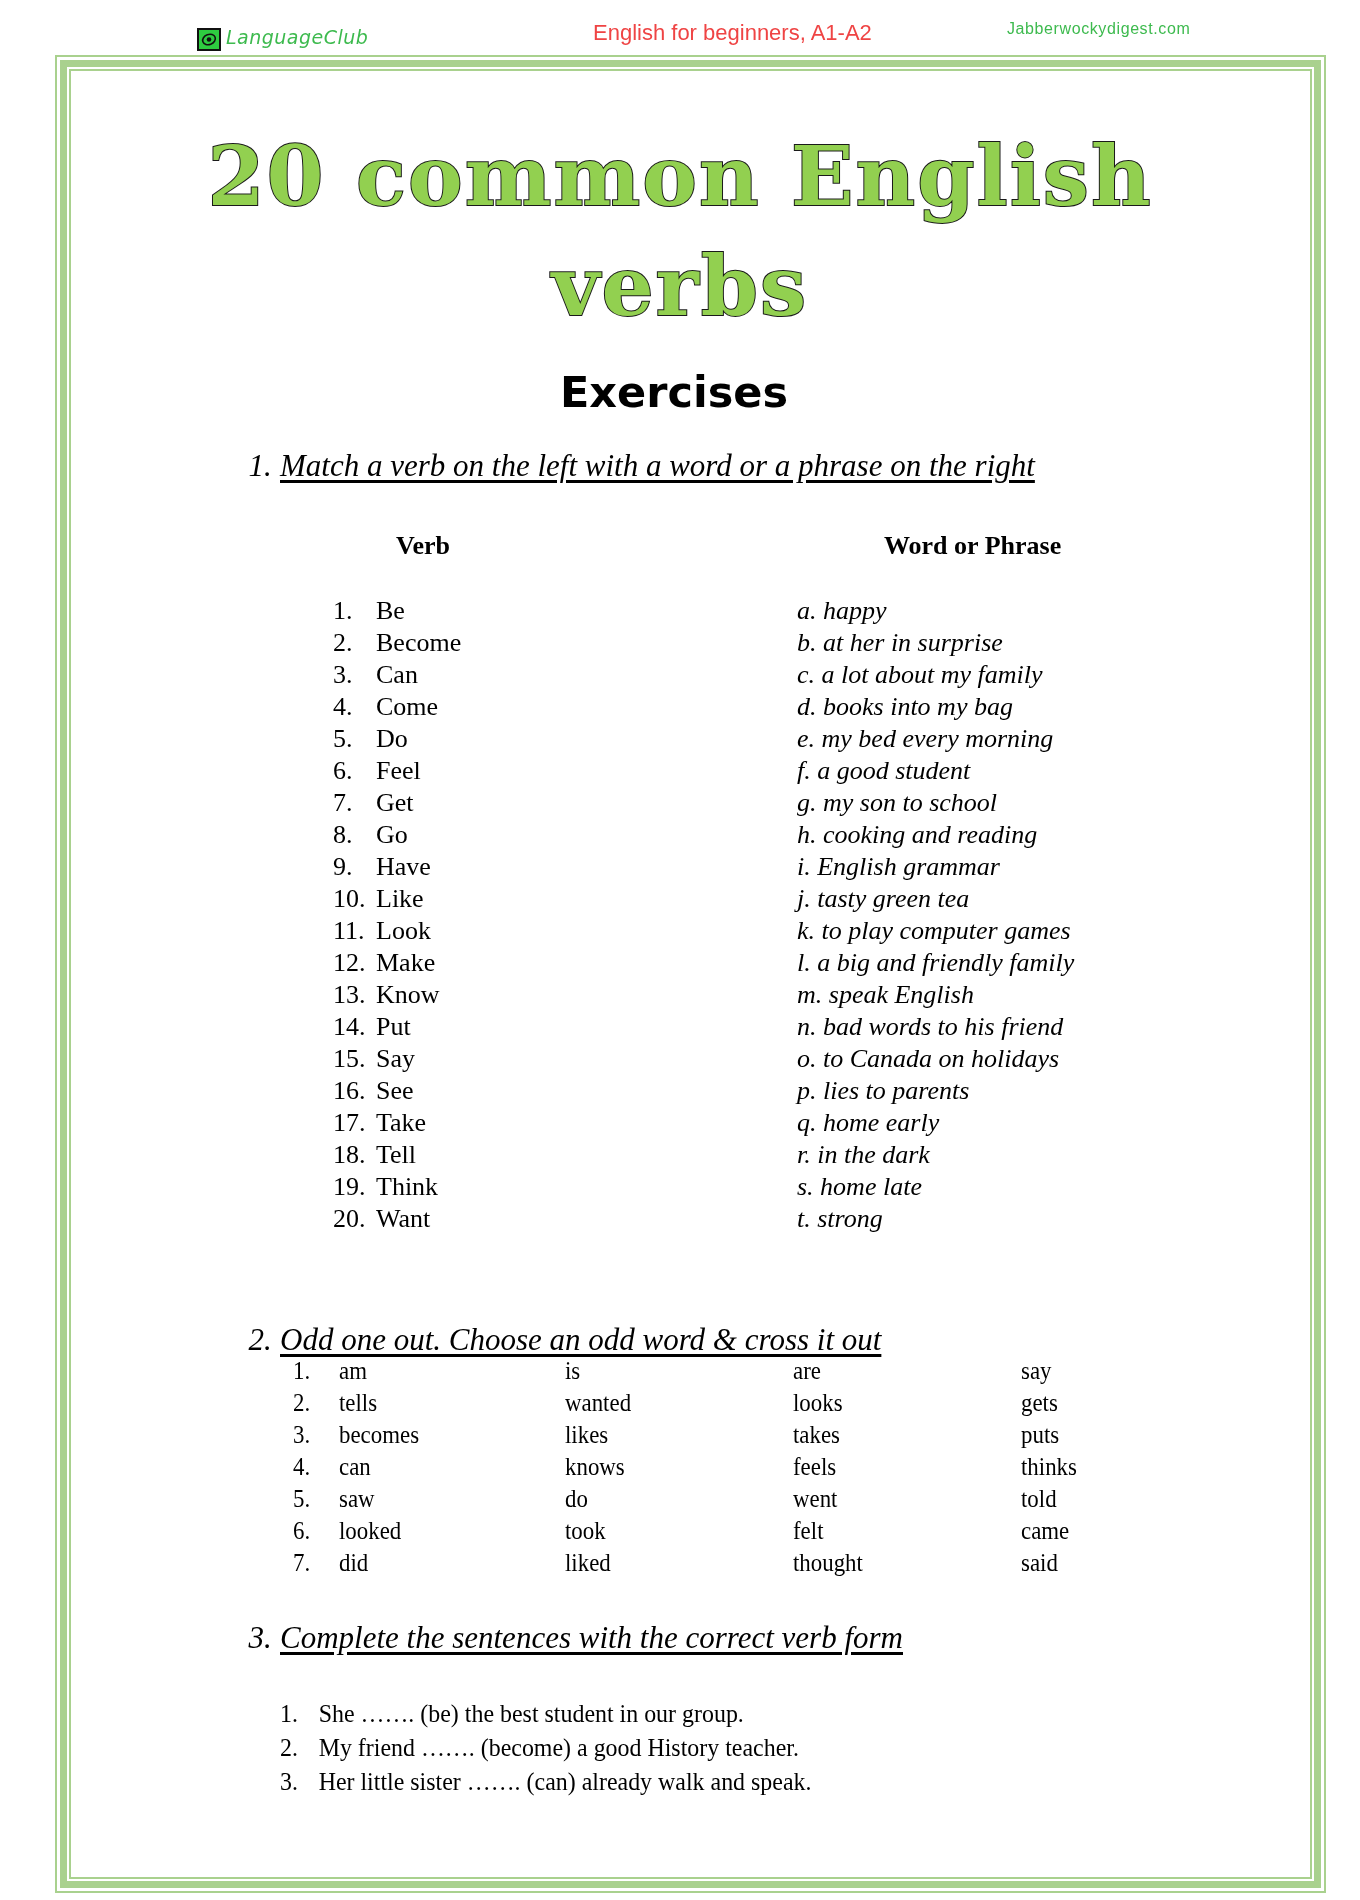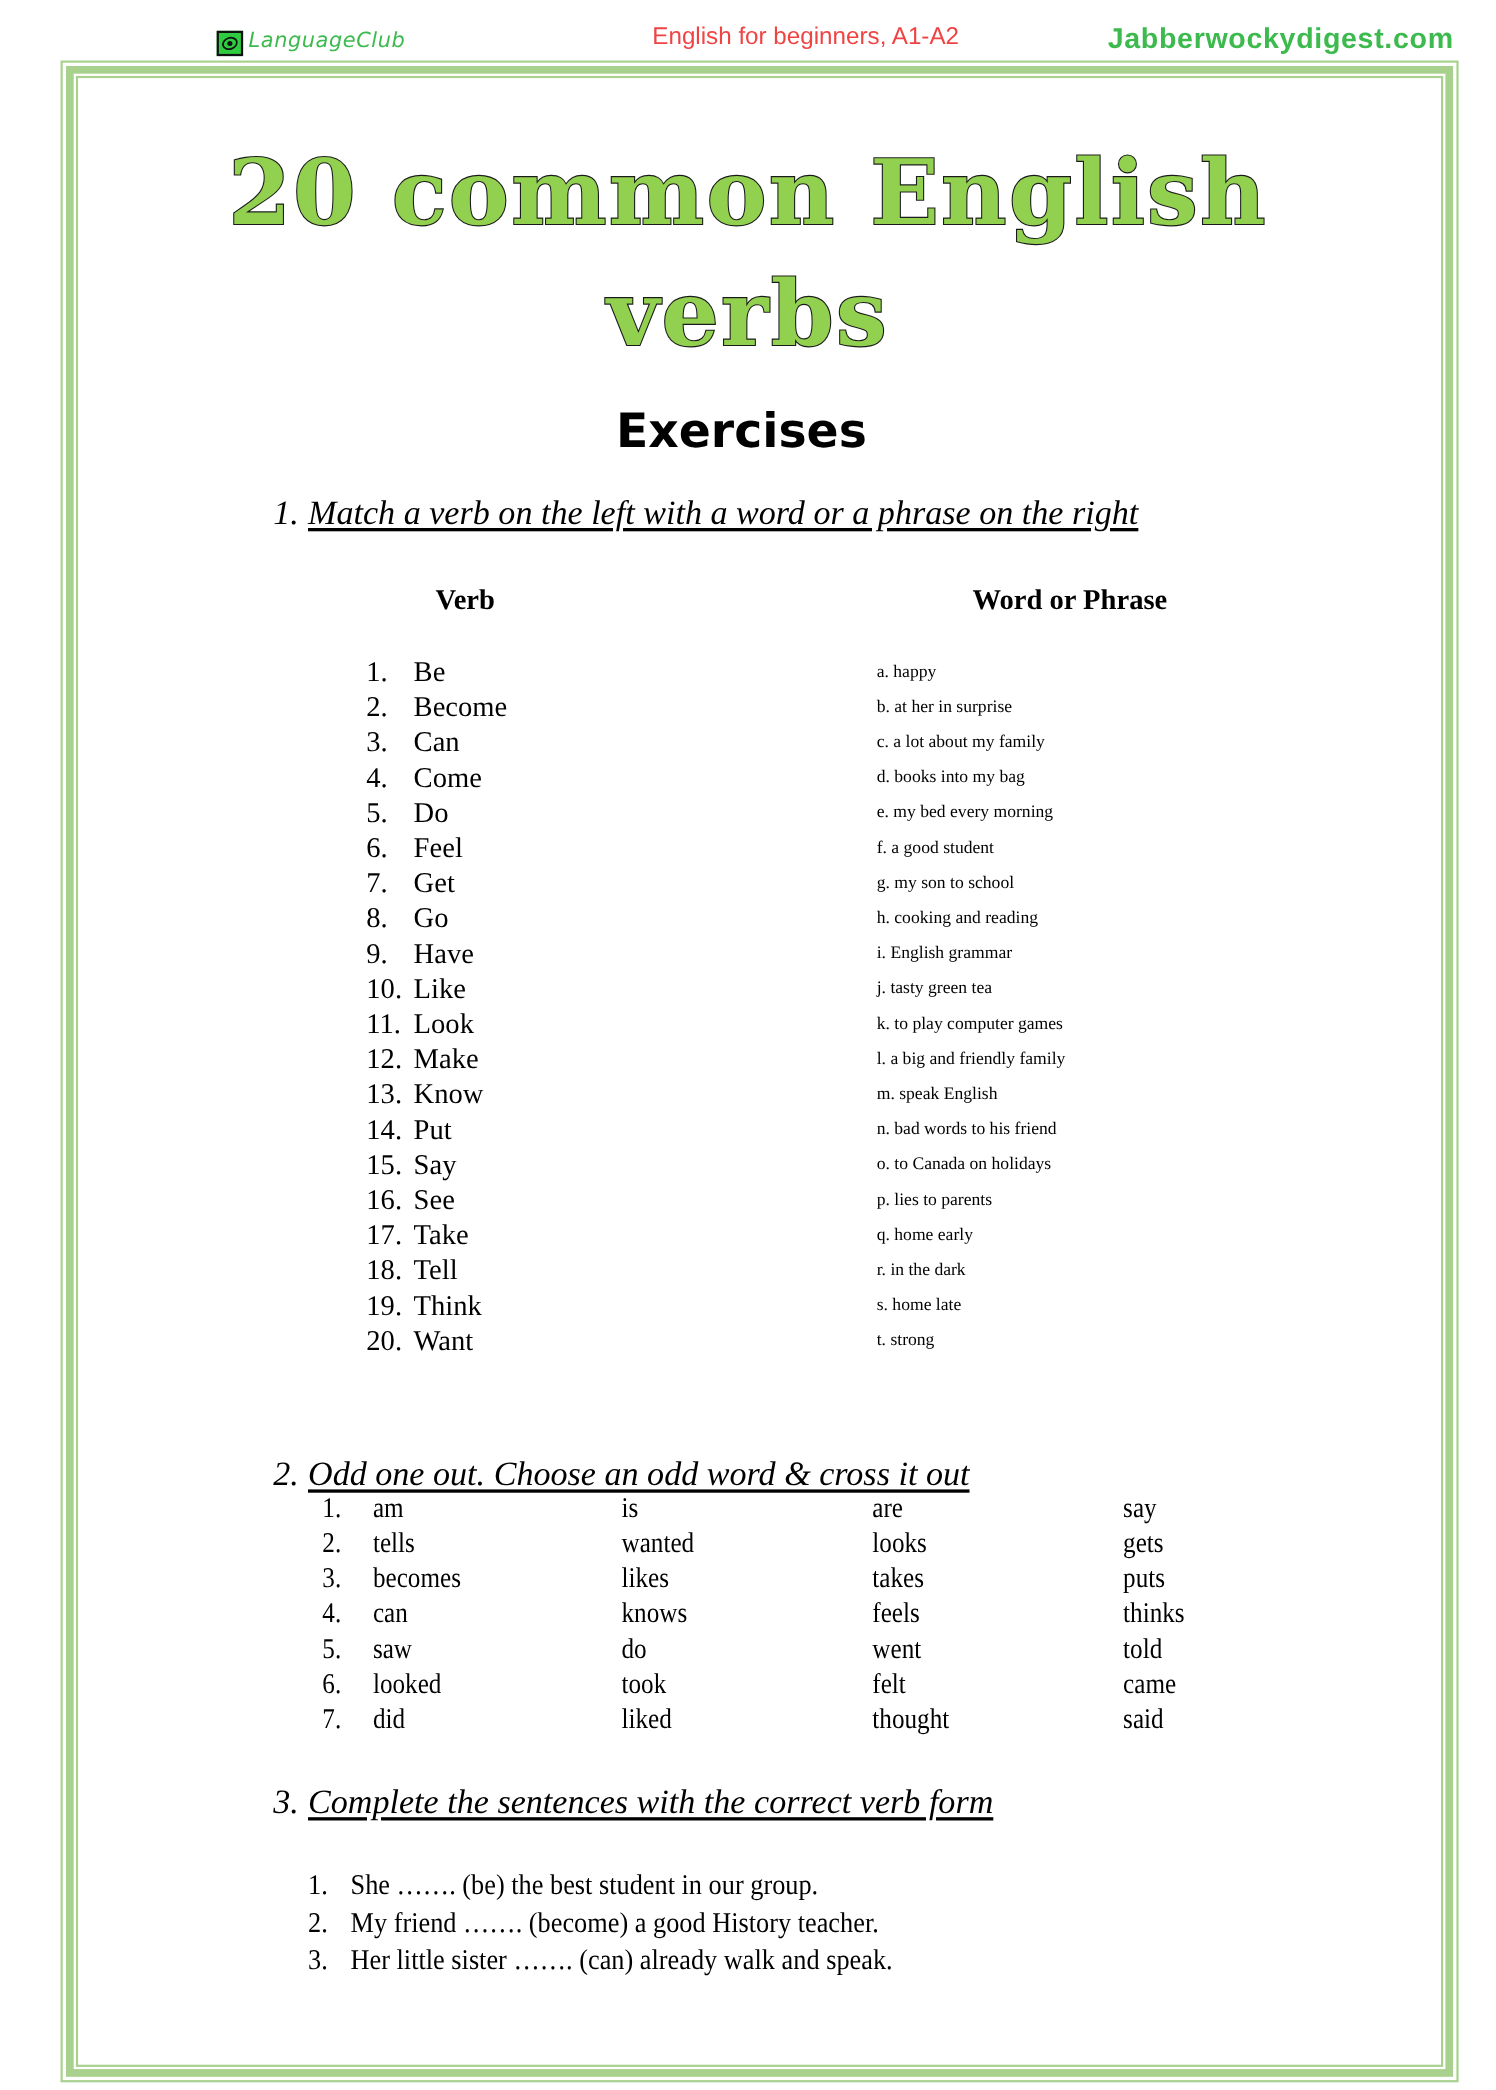--- a/index.html
+++ b/index.html
@@ -4,21 +4,21 @@
 <style>
   html, body { margin: 0; padding: 0; background: #ffffff; }
   body { width: 1360px; height: 1900px; position: relative; overflow: hidden; font-family: "Liberation Serif", serif; color: #000; }
 
   
   .hdr { position: absolute; left: 0; top: 0; width: 1360px; height: 55px; }
   .logo-box { position: absolute; left: 197px; top: 28px; width: 24px; height: 23px; background: #2ecc40; border: 2px solid #111; box-sizing: border-box; }
   .logo-box svg { position: absolute; left: 2px; top: 2px; }
   .logo-text { position: absolute; left: 226px; top: 26px; font-family: "DejaVu Sans", sans-serif; font-style: italic; font-size: 19px; color: #3dba4e; letter-spacing: 0.5px; }
   .hdr-center { position: absolute; left: 593px; top: 20px; font-family: "Liberation Sans", sans-serif; font-size: 22px; color: #ef4444; }
-  .hdr-right { position: absolute; left: 1007px; top: 20px; font-family: "Liberation Sans", sans-serif; font-size: 26px; color: #3dba4e; letter-spacing: 0.6px; font-weight: bold; }
+  .hdr-right { position: absolute; left: 1007px; top: 20px; font-family: "Liberation Sans", sans-serif; font-size: 16px; color: #3dba4e; letter-spacing: 0.6px; }
 
   
   .frame-outer { position: absolute; left: 55px; top: 55px; width: 1271px; height: 1838px; border: 2px solid #a9d18e; box-sizing: border-box; }
   .frame-band { position: absolute; left: 60px; top: 60px; width: 1261px; height: 1828px; border: 7px solid #a9d18e; box-sizing: border-box; }
   .frame-inner { position: absolute; left: 69px; top: 69px; width: 1243px; height: 1810px; border: 2px solid #a9d18e; box-sizing: border-box; }
 
   
   .title { position: absolute; left: 0; width: 1360px; text-align: center; font-family: "DejaVu Serif", serif; font-weight: bold; color: #92d050; -webkit-text-stroke: 2px #1a1a1a; paint-order: stroke fill; letter-spacing: 2px; }
   .title.l1 { top: 128px; font-size: 82px; }
   .title.l2 { top: 238px; font-size: 82px; }
@@ -28,21 +28,21 @@
   
   .sec-h { position: absolute; font-family: "Liberation Serif", serif; font-style: italic; font-size: 31px; text-align: center; }
   .sec-h .num { display: inline-block; width: 40px; }
   .sec-h .txt { text-decoration: underline; text-underline-offset: 4px; }
 
   
   .col-h { position: absolute; top: 531px; font-family: "Liberation Serif", serif; font-weight: bold; font-size: 26px; }
   .verbs { position: absolute; left: 333px; top: 595px; font-size: 26px; line-height: 32px; }
   .verbs .row { white-space: nowrap; height: 32px; }
   .verbs .n { display: inline-block; width: 43px; }
-  .phrases { position: absolute; left: 797px; top: 595px; font-size: 16px; line-height: 32px; }
+  .phrases { position: absolute; left: 797px; top: 595px; font-size: 26px; line-height: 32px; font-style: italic; }
   .phrases .row { white-space: nowrap; height: 32px; }
 
   
   .odd { position: absolute; left: 293px; top: 1355px; font-size: 26px; line-height: 32px; }
   .odd .row { height: 32px; white-space: nowrap; position: relative; }
   .odd .row span { position: absolute; top: 0; transform: scaleX(0.88); transform-origin: left; }
 
   
   .sent { position: absolute; left: 280px; top: 1697px; font-size: 26px; line-height: 34px; }
   .sent .row { height: 34px; white-space: nowrap; transform: scaleX(0.92); transform-origin: left; }

